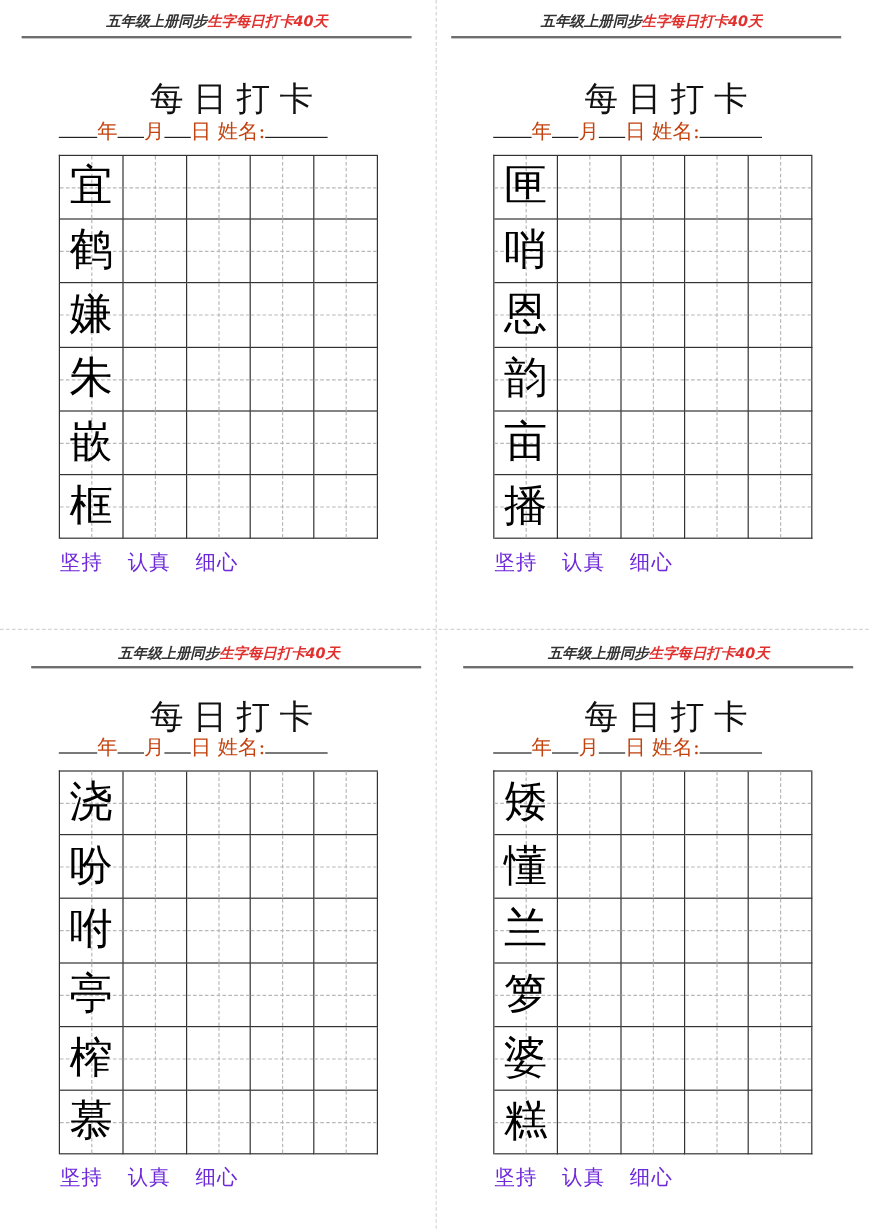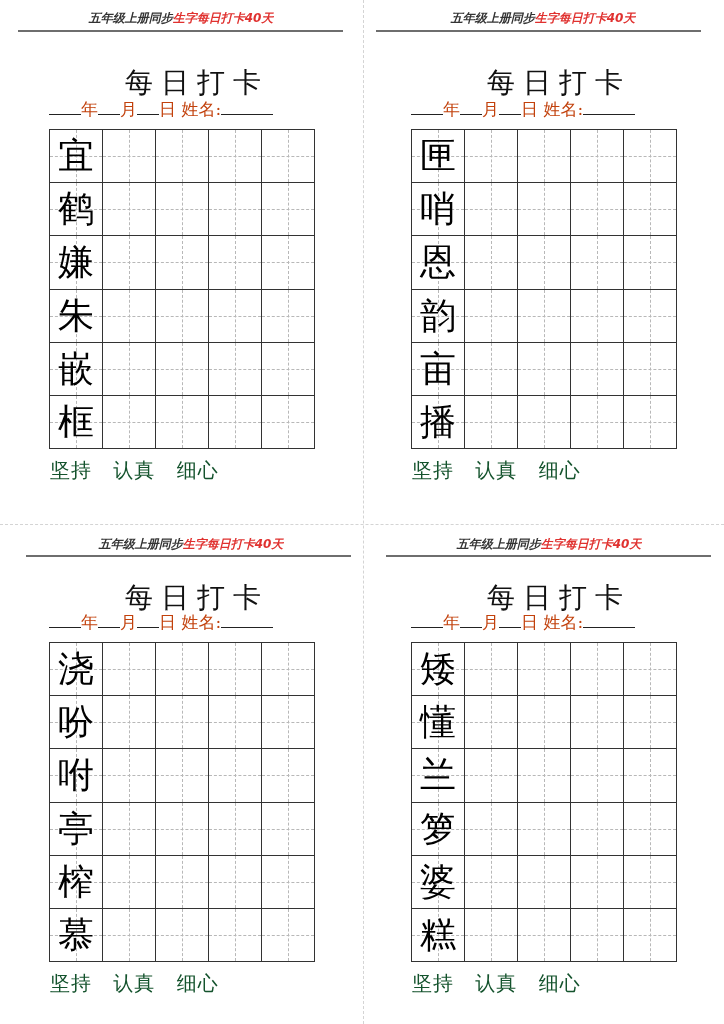--- a/index.html
+++ b/index.html
@@ -23,21 +23,21 @@
           display:grid; grid-template-columns:repeat(5, 1fr);
           border-top:1.5px solid #333; border-left:1.5px solid #333; box-sizing:border-box; }
   .cell { position:relative; border-right:1.5px solid #333; border-bottom:1.5px solid #333;
           box-sizing:border-box; display:flex; align-items:center; justify-content:center; }
   .cell::before { content:""; position:absolute; left:50%; top:0; bottom:0;
                   border-left:1px dashed #b8b8b8; }
   .cell::after { content:""; position:absolute; top:50%; left:0; right:0;
                  border-top:1px dashed #b8b8b8; }
   .cell .ch { position:relative; z-index:1; font-family:"DejaVu Serif", serif;
               font-size:36px; line-height:1; color:#000; }
-  .footer { position:absolute; left:50px; font-size:20px; color:#14532d; word-spacing:14px; white-space:nowrap; letter-spacing:1px; }
+  .footer { position:absolute; left:50px; font-size:17px; color:#6d28d9; word-spacing:14px; white-space:nowrap; letter-spacing:1px; }
 </style>
 </head>
 <body>
 
 <div class="vdiv"></div>
 <div class="hdiv"></div>
 
 <div class="panel" style="left:0;top:0;">
   <div class="hdr" style="top:10px;">
     <span>五年级上册同步</span><span class="red">生字每日打卡40天</span>

